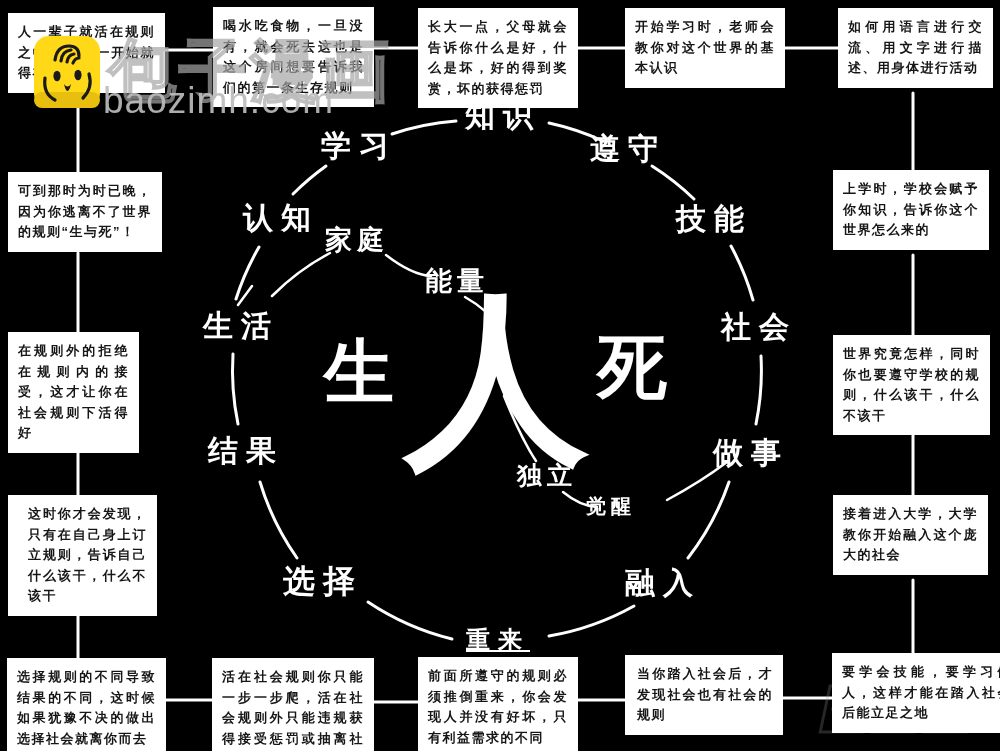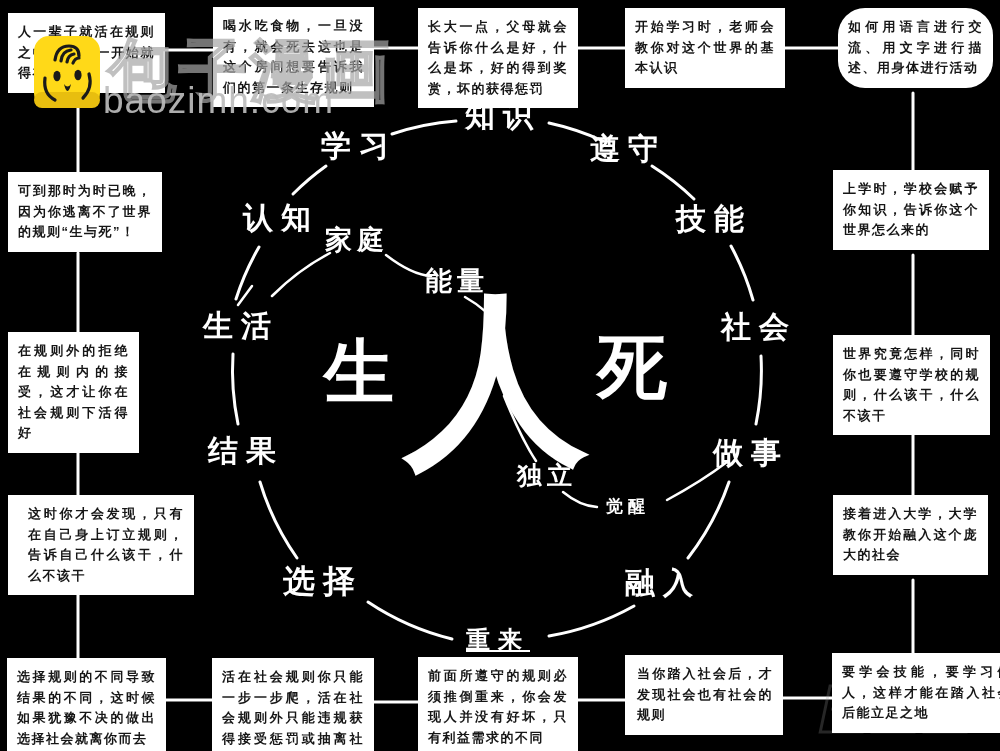--- a/index.html
+++ b/index.html
@@ -68,25 +68,25 @@
       <path d="M504 396Q521 438 536 461"></path>
       <path d="M563 492Q580 506 597 507"></path>
       <path d="M667 500Q702 481 727 462"></path>
     </g>
   </svg>
 
   <div class="note" style="left:8px;top:13px;width:157px;">人一辈子就活在规则之中 从出生一开始就得补充能量</div>
   <div class="note" style="left:213px;top:7px;width:161px;">喝水吃食物，一旦没有，就会死去这也是这个房间想要告诉我们的第一条生存规则</div>
   <div class="note" style="left:418px;top:8px;width:160px;">长大一点，父母就会告诉你什么是好，什么是坏，好的得到奖赏，坏的获得惩罚</div>
   <div class="note" style="left:625px;top:8px;width:160px;">开始学习时，老师会教你对这个世界的基本认识</div>
-  <div class="note" style="left:838px;top:8px;width:155px;border-radius:27px;">如何用语言进行交流、用文字进行描述、用身体进行活动</div>
+  <div class="note" style="left:838px;top:8px;width:155px;">如何用语言进行交流、用文字进行描述、用身体进行活动</div>
 
   <div class="note" style="left:8px;top:172px;width:154px;">可到那时为时已晚，因为你逃离不了世界的规则“生与死”！</div>
   <div class="note" style="left:8px;top:332px;width:131px;">在规则外的拒绝 在规则内的接受，这才让你在社会规则下活得好</div>
-  <div class="note" style="left:8px;top:495px;width:186px;padding-left:20px;">这时你才会发现，只有在自己身上订立规则，告诉自己什么该干，什么不该干</div>
+  <div class="note" style="left:8px;top:495px;width:149px;padding-left:20px;">这时你才会发现，只有在自己身上订立规则，告诉自己什么该干，什么不该干</div>
 
   <div class="note" style="left:833px;top:170px;width:156px;">上学时，学校会赋予你知识，告诉你这个世界怎么来的</div>
   <div class="note" style="left:833px;top:335px;width:157px;">世界究竟怎样，同时你也要遵守学校的规则，什么该干，什么不该干</div>
   <div class="note" style="left:833px;top:495px;width:155px;">接着进入大学，大学教你开始融入这个庞大的社会</div>
 
   <div class="note" style="left:7px;top:658px;width:159px;">选择规则的不同导致结果的不同，这时候如果犹豫不决的做出选择社会就离你而去</div>
   <div class="note" style="left:212px;top:658px;width:162px;">活在社会规则你只能一步一步爬，活在社会规则外只能违规获得接受惩罚或抽离社会孤独生存</div>
   <div class="note" style="left:418px;top:657px;width:160px;">前面所遵守的规则必须推倒重来，你会发现人并没有好坏，只有利益需求的不同</div>
   <div class="note" style="left:625px;top:655px;width:158px;padding-left:12px;">当你踏入社会后，才发现社会也有社会的规则</div>
   <div class="note" style="left:832px;top:653px;width:190px;">要学会技能，要学习做人，这样才能在踏入社会后能立足之地</div>
@@ -100,21 +100,21 @@
   <span class="cw" style="left:498px;top:640px;font-size:24px;text-decoration:underline;">重来</span>
   <span class="cw" style="left:323px;top:582px;font-size:32px;">选择</span>
   <span class="cw" style="left:246px;top:451px;">结果</span>
   <span class="cw" style="left:241px;top:326px;">生活</span>
   <span class="cw" style="left:281px;top:218px;">认知</span>
   <span class="cw" style="left:359px;top:146px;">学习</span>
 
   <span class="cw inner" style="left:357px;top:240px;">家庭</span>
   <span class="cw inner" style="left:457px;top:281px;">能量</span>
   <span class="cw inner" style="left:547px;top:475px;font-size:25px;">独立</span>
-  <span class="cw inner" style="left:628px;top:506px;font-size:17px;">觉醒</span>
+  <span class="cw inner" style="left:611px;top:506px;font-size:20px;">觉醒</span>
 
   <span class="big" style="left:359px;top:373px;font-size:70px;">生</span>
   <span class="big" style="left:497px;top:382px;font-size:185px;">人</span>
   <span class="big" style="left:632px;top:368px;font-size:70px;">死</span>
 
   <span class="wm-cjk">包子漫画</span>
   <span class="wm-url">baozimh.com</span>
   <svg class="wm-icon" viewBox="0 0 68 76">
     <rect x="1" y="2" width="66" height="72" rx="15" fill="#FFD918"></rect>
     <rect x="1" y="58" width="66" height="16" rx="8" fill="#E8BE0F"></rect>

